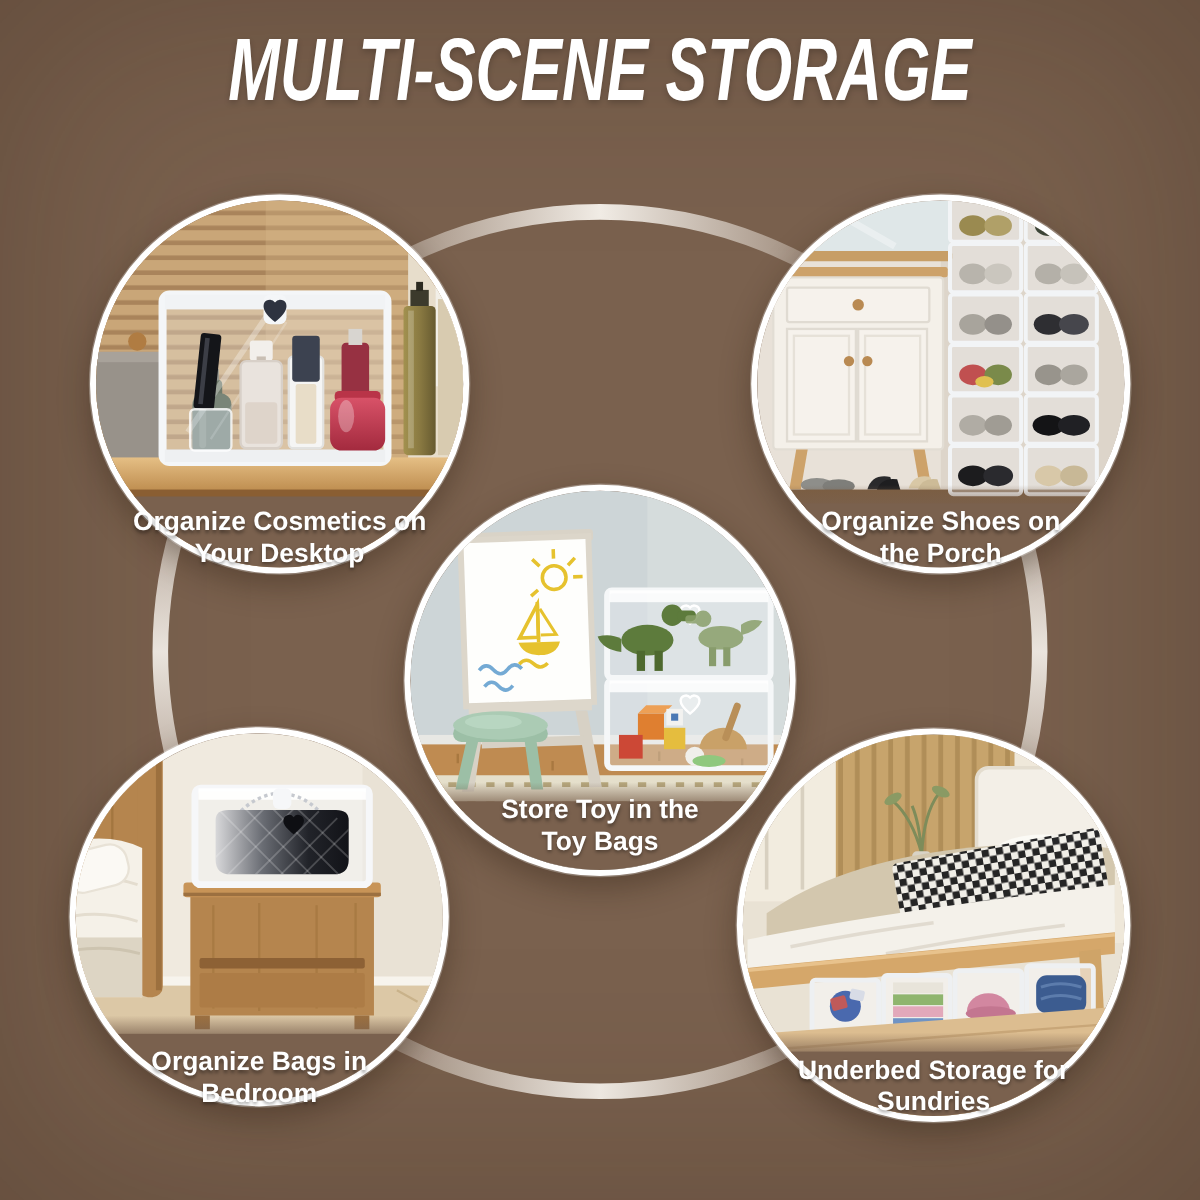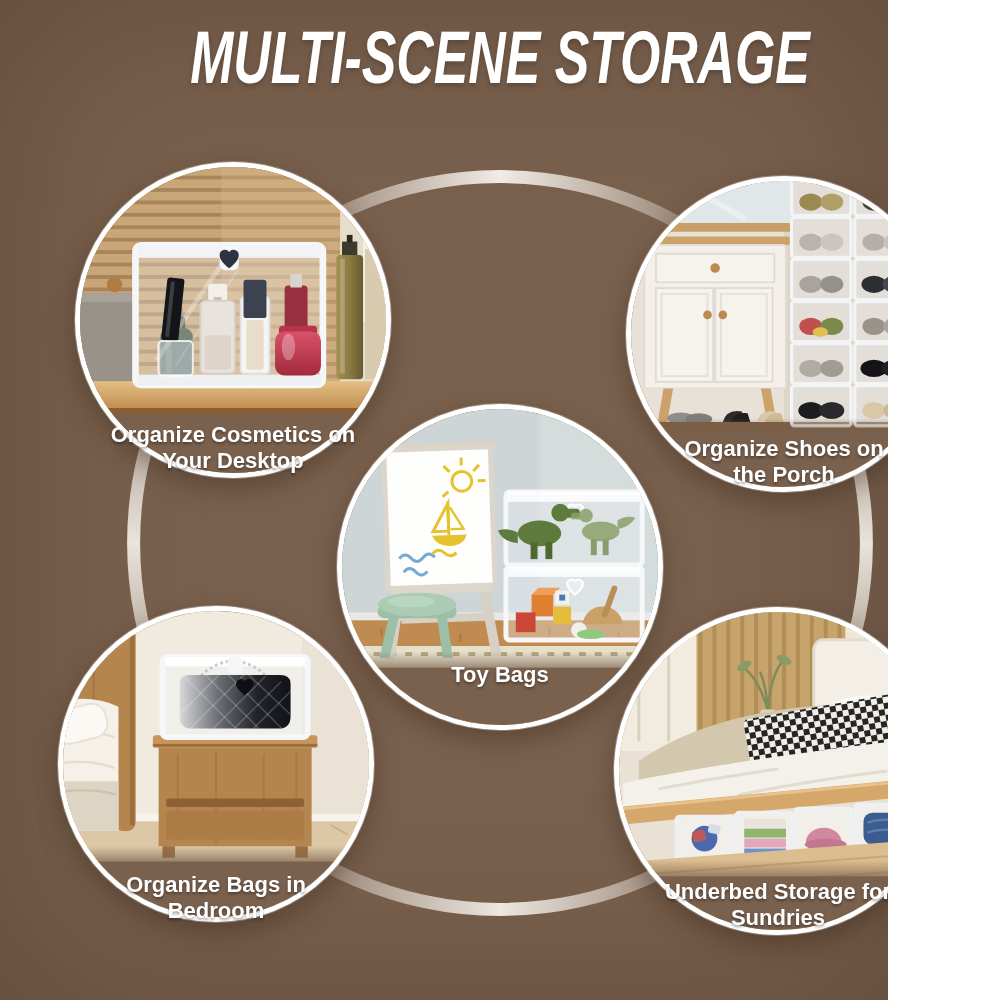--- a/index.html
+++ b/index.html
@@ -1,17 +1,17 @@
 <!DOCTYPE html>
 <html><head>
 <meta charset="utf-8">
 <style>
   html,body{margin:0;padding:0;}
   #stage{
-    position:relative;width:888px;height:1000px;overflow:hidden;
+    position:relative;width:1000px;height:1000px;overflow:hidden;
     background:#7a614e;
     box-shadow:inset 0 0 200px rgba(42,28,15,.30);
     font-family:"Liberation Sans", sans-serif;
   }
   .page-title{
     position:absolute;top:20px;left:0;width:1000px;text-align:center;
     font-size:74px;line-height:76px;font-weight:bold;font-style:italic;
     color:#ffffff;letter-spacing:0px;white-space:nowrap;
     transform:scaleX(0.70);transform-origin:50% 50%;
     text-shadow:0 3px 6px rgba(0,0,0,.20);
@@ -27,21 +27,21 @@
   .circle svg{display:block;width:100%;height:100%;}
   .caption{
     position:absolute;left:-20%;width:140%;text-align:center;
     color:#ffffff;font-weight:bold;font-size:22px;line-height:26px;
     text-shadow:0 2px 3px rgba(0,0,0,.38);
   }
   .cap-line{display:block;}
   
   #wrap-cosmetics{left:75px;top:162px;width:316px;height:316px;}
   #wrap-cosmetics .caption{top:260px;}
-  #wrap-shoes{left:626px;top:176px;width:316px;height:316px;}
+  #wrap-shoes{left:626px;top:162px;width:316px;height:316px;}
   #wrap-shoes .caption{top:260px;}
   #wrap-toys{left:337px;top:404px;width:326px;height:326px;}
   #wrap-toys .caption{top:258px;}
   #wrap-bags{left:58px;top:606px;width:316px;height:316px;}
   #wrap-bags .caption{top:266px;}
   #wrap-underbed{left:614px;top:607px;width:328px;height:328px;}
   #wrap-underbed .caption{top:272px;}
 </style>
 </head>
 <body>
@@ -349,20 +349,21 @@
             <rect x="268" y="178" width="6" height="34" rx="3" transform="rotate(20 271 195)" fill="#b98f58"></rect>
             <circle cx="240" cy="224" r="8" fill="#f0efeb"></circle>
             <ellipse cx="252" cy="228" rx="14" ry="5" fill="#8fc87e"></ellipse>
           </g>
         </g>
         <rect x="0" y="246" width="320" height="24" fill="url(#s3fade)"></rect>
         <rect x="0" y="262" width="320" height="58" fill="#7a614e"></rect>
       </svg>
     </div>
     <div class="caption">
+      <span class="cap-line">Store Toy in the</span>
       <span class="cap-line">Toy Bags</span>
     </div>
   </div>
 
   <div class="wrap" id="wrap-bags">
     <div class="circle">
       <svg viewBox="0 0 320 320" preserveAspectRatio="xMidYMid slice">
         <defs>
           <linearGradient id="s4fade" x1="0" y1="0" x2="0" y2="1">
             <stop offset="0" stop-color="#7a614e" stop-opacity="0"></stop>

